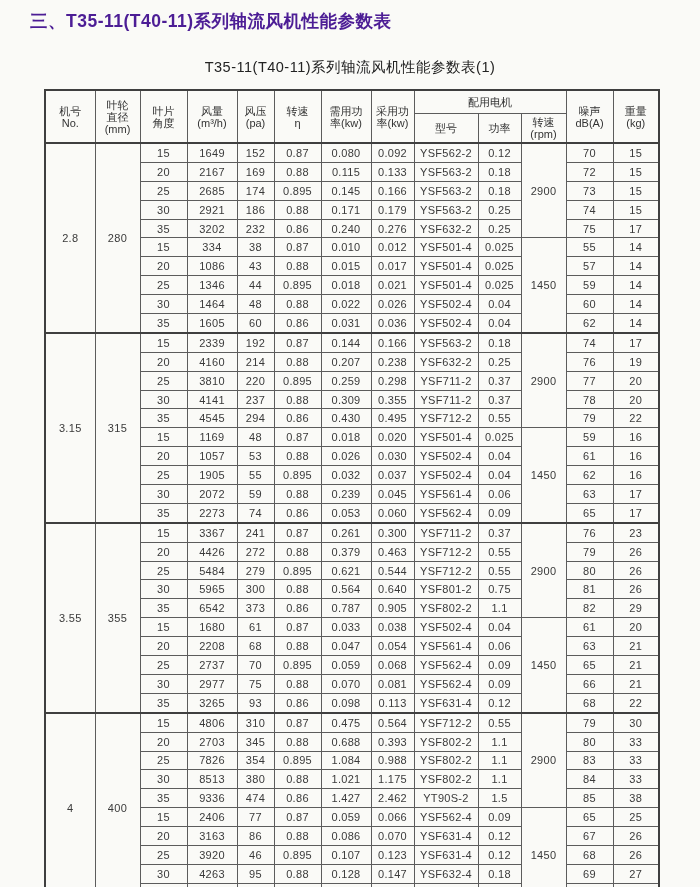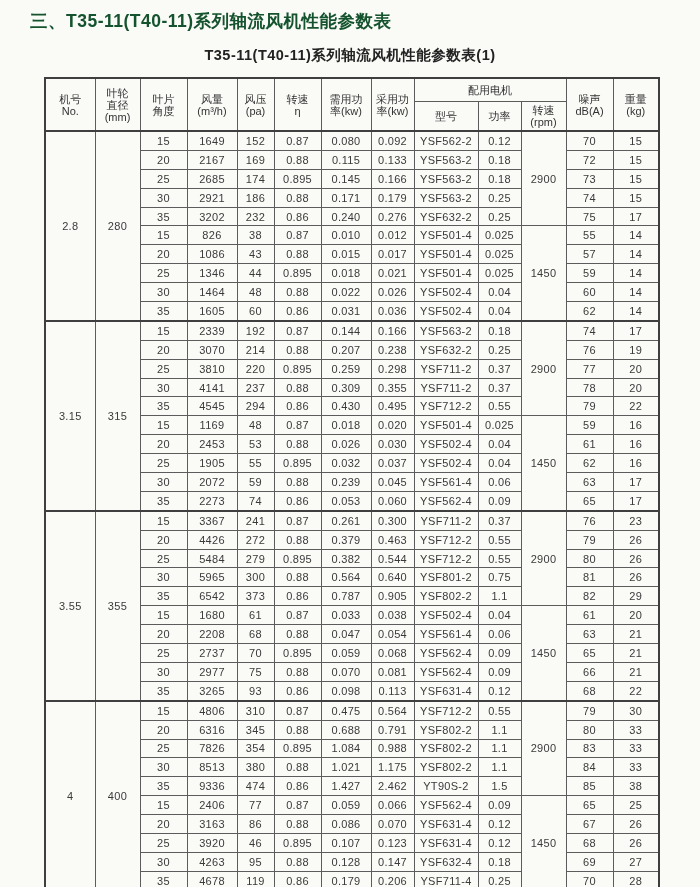--- a/index.html
+++ b/index.html
@@ -10,29 +10,28 @@
     color: #2e2e2e;
     overflow: hidden;
   }
   .page { position: relative; width: 700px; height: 887px; }
   .main-title {
     margin: 0;
     padding: 9px 0 0 30px;
     font-size: 17.5px;
     font-weight: bold;
     letter-spacing: 0.5px;
-    color: #14532d;
+    color: #4c1d95;
   }
   .sub-title {
-    margin-top: 13px;
+    margin-top: 25px;
     text-align: center;
     font-size: 14.5px;
     letter-spacing: 0.5px;
     color: #222;
-    font-weight: bold;
   }
   table.perf {
     border-collapse: collapse;
     table-layout: fixed;
     margin: 12px 0 0 44px;
     width: 614px;
     border: 2px solid #3f3f3f;
   }
   .perf th, .perf td {
     border: 1px solid #5c5c5c;
@@ -170,21 +169,21 @@
           <td>0.86</td>
           <td>0.240</td>
           <td>0.276</td>
           <td>YSF632-2</td>
           <td>0.25</td>
           <td>75</td>
           <td>17</td>
         </tr>
         <tr>
           <td>15</td>
-          <td>826</td>
+          <td>334</td>
           <td>38</td>
           <td>0.87</td>
           <td>0.010</td>
           <td>0.012</td>
           <td>YSF501-4</td>
           <td>0.025</td>
           <td rowspan="5">1450</td>
           <td>55</td>
           <td>14</td>
         </tr>
@@ -246,21 +245,21 @@
           <td>0.144</td>
           <td>0.166</td>
           <td>YSF563-2</td>
           <td>0.18</td>
           <td rowspan="5">2900</td>
           <td>74</td>
           <td>17</td>
         </tr>
         <tr>
           <td>20</td>
-          <td>3070</td>
+          <td>4160</td>
           <td>214</td>
           <td>0.88</td>
           <td>0.207</td>
           <td>0.238</td>
           <td>YSF632-2</td>
           <td>0.25</td>
           <td>76</td>
           <td>19</td>
         </tr>
         <tr>
@@ -307,21 +306,21 @@
           <td>0.018</td>
           <td>0.020</td>
           <td>YSF501-4</td>
           <td>0.025</td>
           <td rowspan="5">1450</td>
           <td>59</td>
           <td>16</td>
         </tr>
         <tr>
           <td>20</td>
-          <td>2453</td>
+          <td>1057</td>
           <td>53</td>
           <td>0.88</td>
           <td>0.026</td>
           <td>0.030</td>
           <td>YSF502-4</td>
           <td>0.04</td>
           <td>61</td>
           <td>16</td>
         </tr>
         <tr>
@@ -385,21 +384,21 @@
           <td>YSF712-2</td>
           <td>0.55</td>
           <td>79</td>
           <td>26</td>
         </tr>
         <tr>
           <td>25</td>
           <td>5484</td>
           <td>279</td>
           <td>0.895</td>
-          <td>0.382</td>
+          <td>0.621</td>
           <td>0.544</td>
           <td>YSF712-2</td>
           <td>0.55</td>
           <td>80</td>
           <td>26</td>
         </tr>
         <tr>
           <td>30</td>
           <td>5965</td>
           <td>300</td>
@@ -494,25 +493,25 @@
           <td>0.475</td>
           <td>0.564</td>
           <td>YSF712-2</td>
           <td>0.55</td>
           <td rowspan="5">2900</td>
           <td>79</td>
           <td>30</td>
         </tr>
         <tr>
           <td>20</td>
-          <td>6316</td>
+          <td>2703</td>
           <td>345</td>
           <td>0.88</td>
           <td>0.688</td>
-          <td>0.791</td>
+          <td>0.393</td>
           <td>YSF802-2</td>
           <td>1.1</td>
           <td>80</td>
           <td>33</td>
         </tr>
         <tr>
           <td>25</td>
           <td>7826</td>
           <td>354</td>
           <td>0.895</td>

